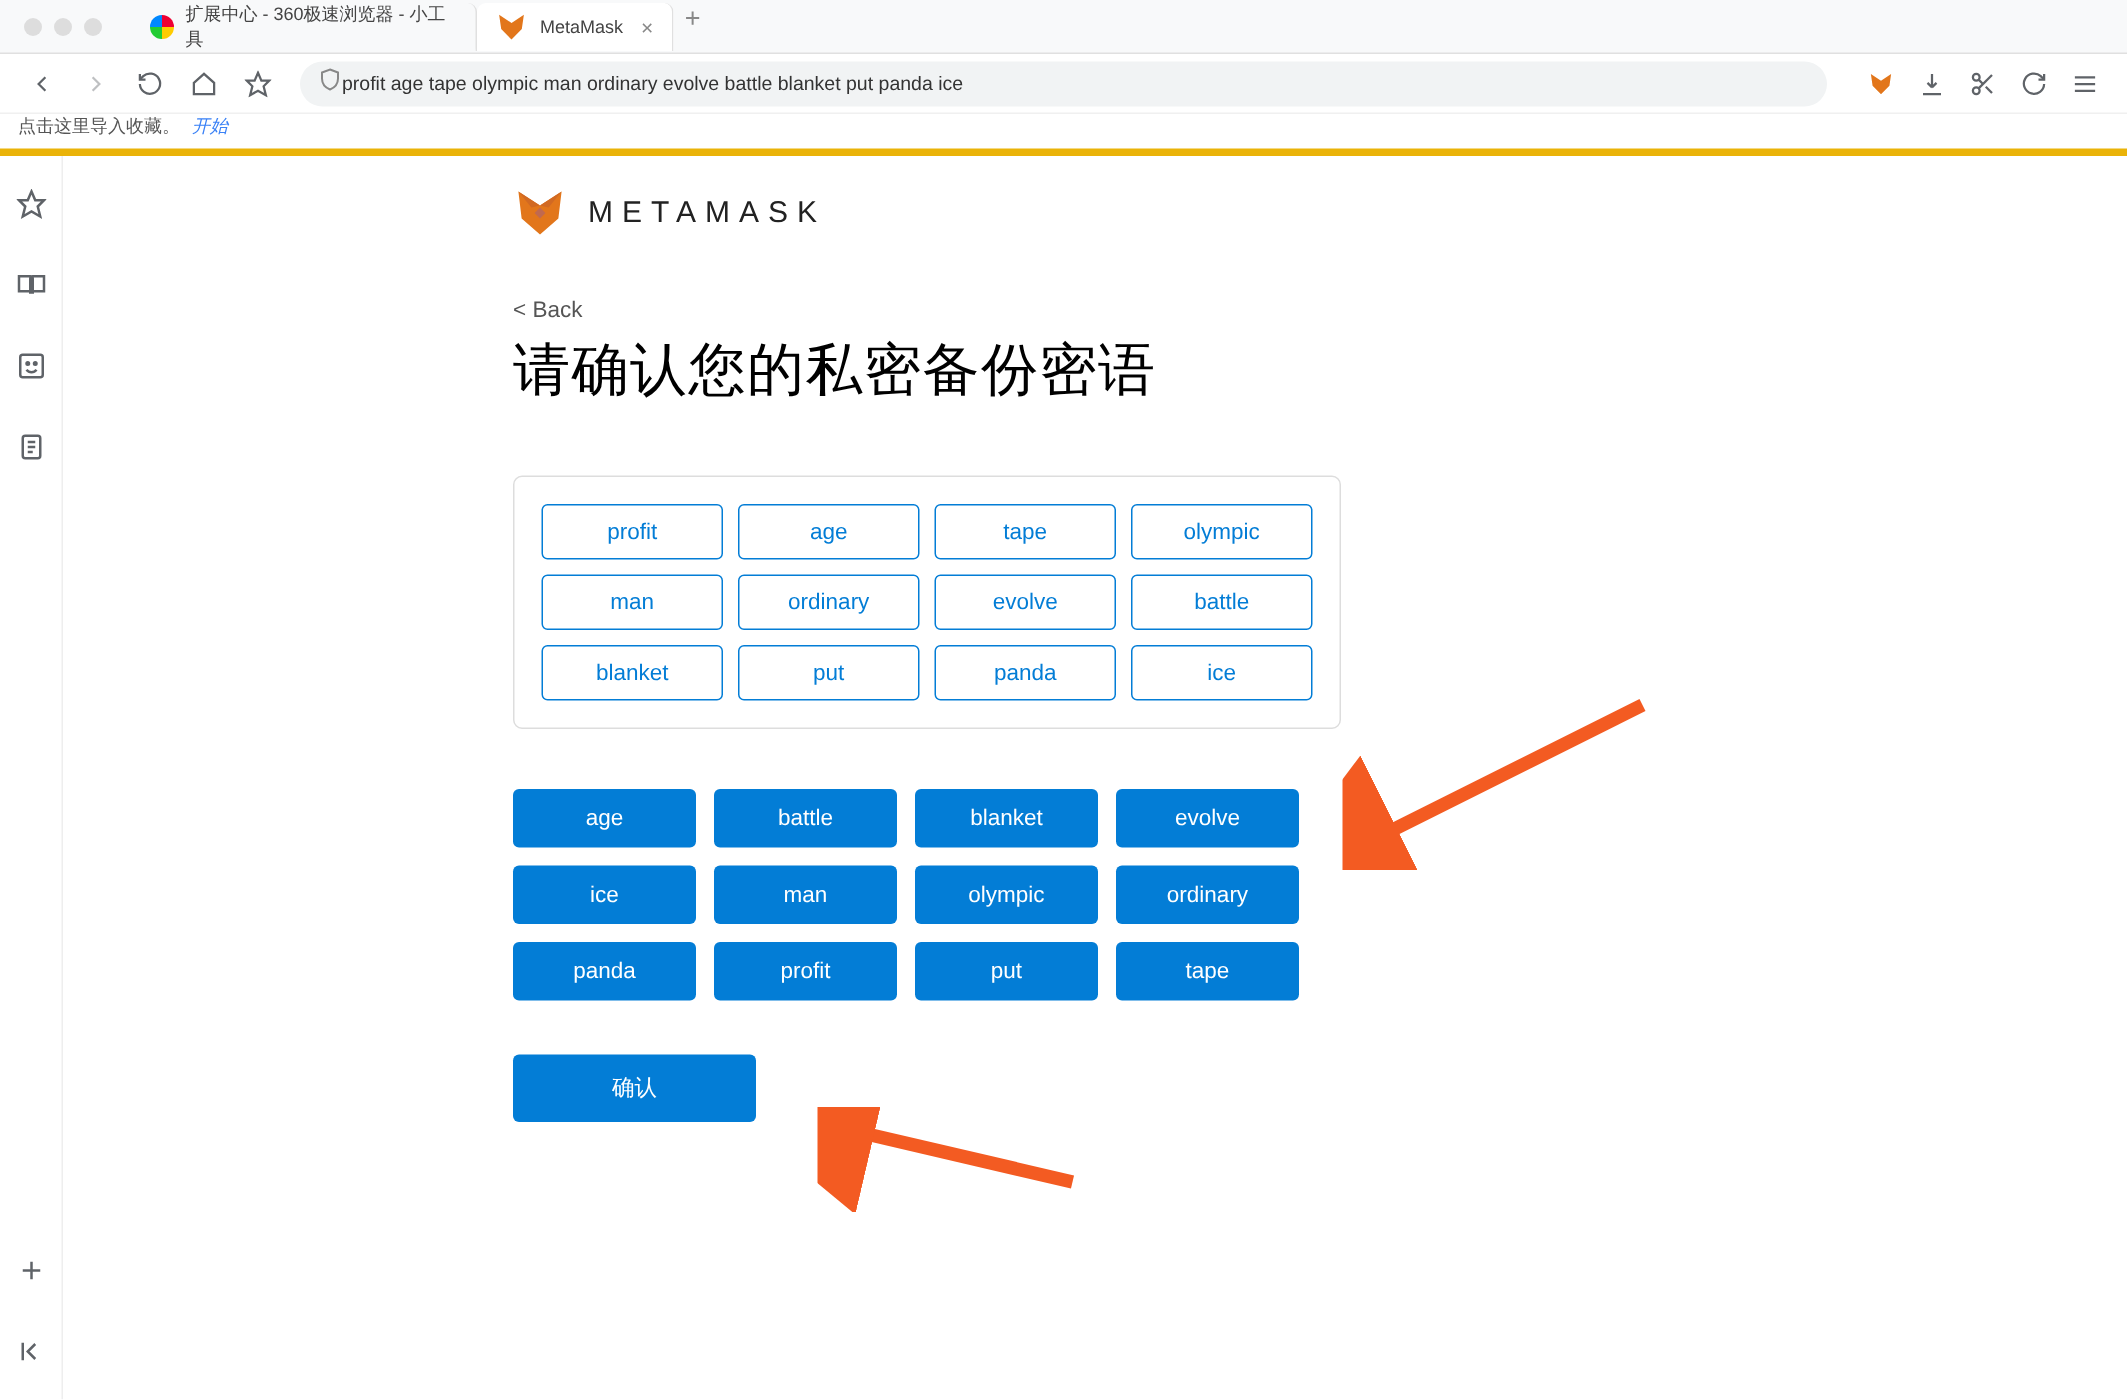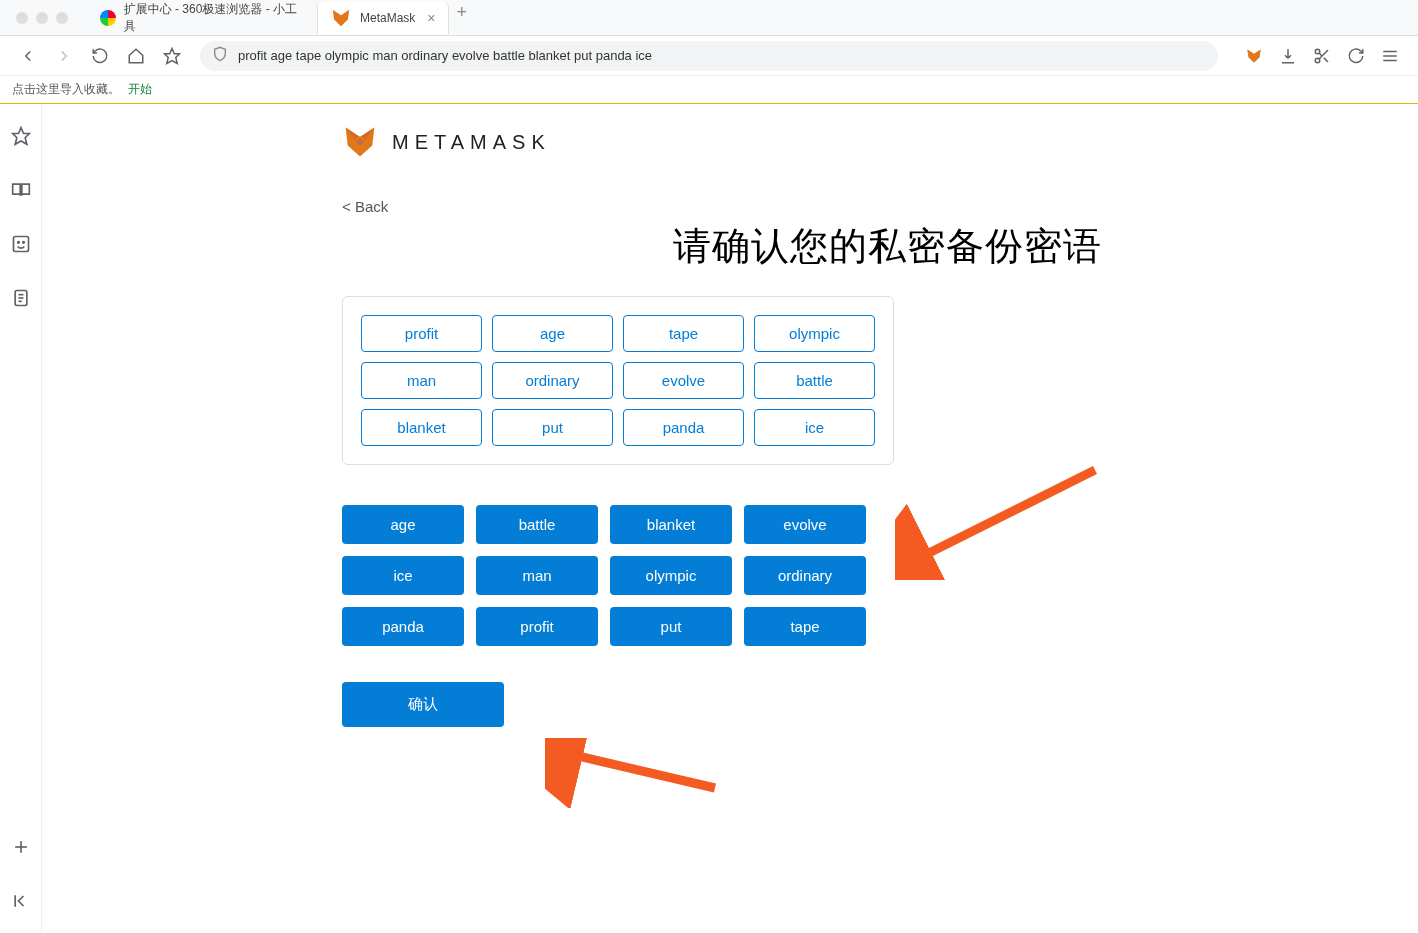--- a/index.html
+++ b/index.html
@@ -96,21 +96,20 @@
     }
     .toolbar-btn svg { width: 18px; height: 18px; }
     .address-bar {
       flex: 1;
       height: 30px;
       background: #f1f3f4;
       border-radius: 15px;
       display: flex;
       align-items: center;
       padding: 0 12px;
-      gap: 10px;
       margin: 0 8px;
     }
     .address-bar .shield {
       color: #888;
     }
     .address-bar input {
       flex: 1;
       border: none;
       background: transparent;
       font-size: 13px;
@@ -129,30 +128,30 @@
     }
     
     
     .bookmark-bar {
       position: absolute;
       top: 76px;
       left: 0;
       width: 100%;
       height: 28px;
       display: flex;
-      align-items: center;
       padding: 0 12px;
       font-size: 12px;
       color: #555;
       gap: 8px;
-      border-bottom: 1px solid #eab308;
+      border-bottom: 5px solid #eab308;
     }
     .bookmark-bar a {
-      color: #15803d;
+      color: #3b82f6;
       text-decoration: none;
+      font-style: italic;
     }
     
     
     .left-sidebar {
       position: absolute;
       top: 104px;
       left: 0;
       width: 42px;
       height: calc(100% - 104px);
       border-right: 1px solid #eee;
@@ -219,23 +218,22 @@
       color: #555;
       font-size: 15px;
       cursor: pointer;
       margin-bottom: 6px;
       display: inline-block;
     }
     .mm-title {
       font-size: 38px;
       font-weight: 400;
       color: #000;
-      margin-bottom: 24px;
+      margin-bottom: 45px;
       letter-spacing: 1px;
-      text-align: right;
     }
     .mm-subtitle {
       font-size: 16px;
       color: #333;
       margin-bottom: 26px;
     }
     .selected-box {
       border: 1px solid #ddd;
       border-radius: 6px;
       padding: 18px;

